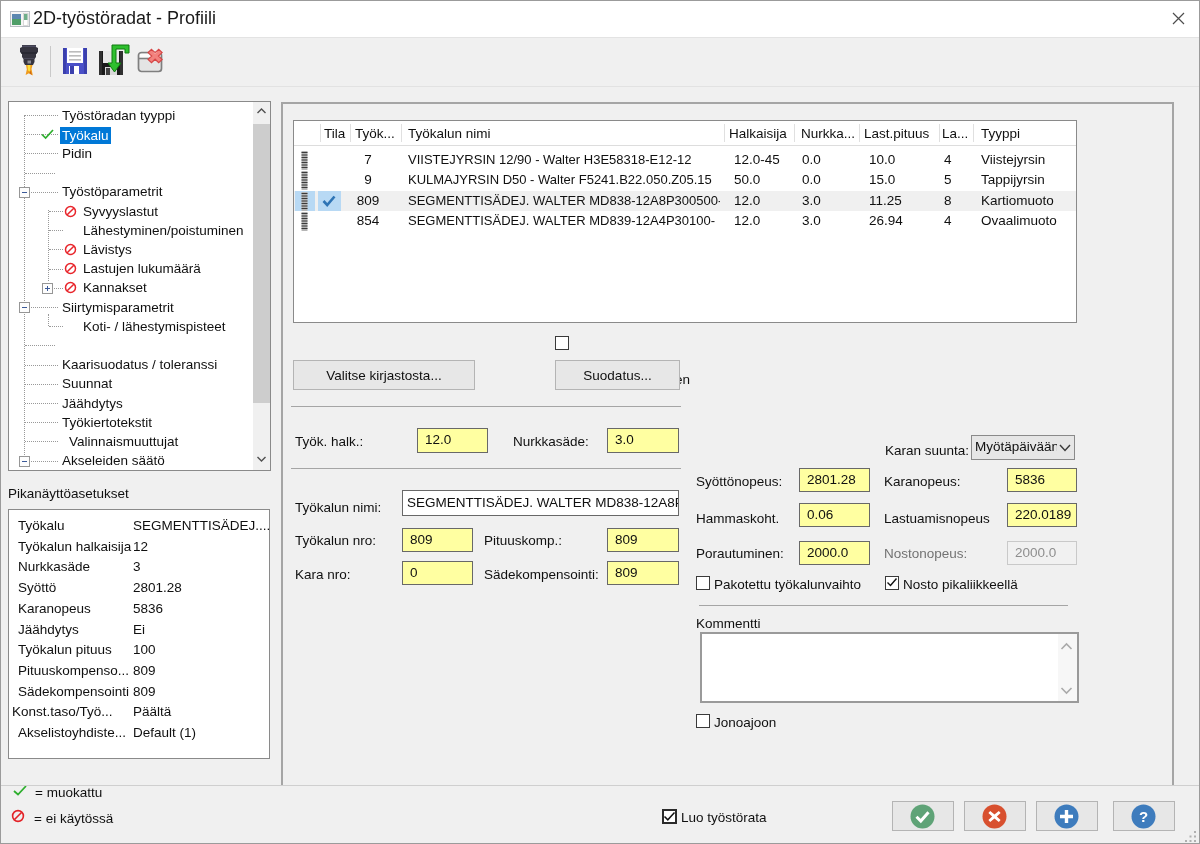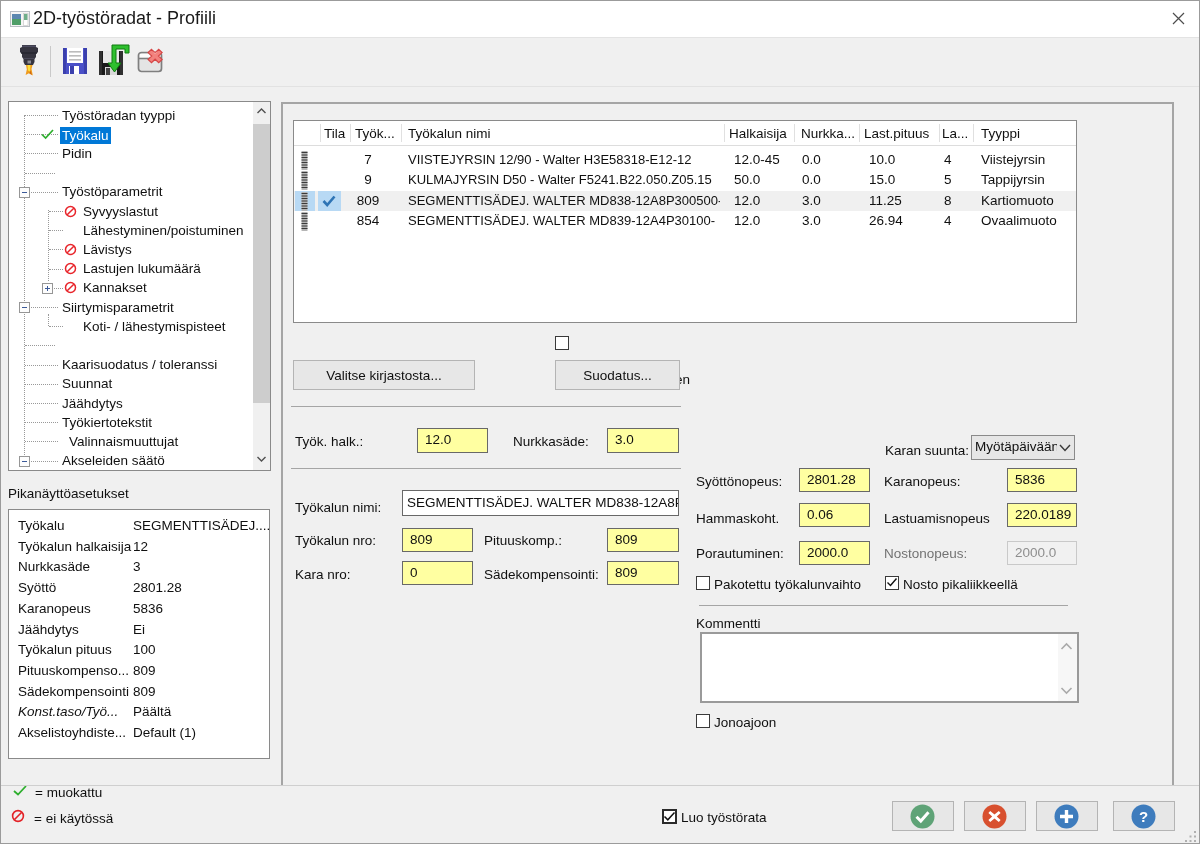--- a/index.html
+++ b/index.html
@@ -173,21 +173,21 @@
     <div class="lbl" style="left:18px;top:600.8px;">Karanopeus</div>
     <div class="lbl" style="left:133px;top:600.8px;">5836</div>
     <div class="lbl" style="left:18px;top:621.5px;">Jäähdytys</div>
     <div class="lbl" style="left:133px;top:621.5px;">Ei</div>
     <div class="lbl" style="left:18px;top:642.2px;">Työkalun pituus</div>
     <div class="lbl" style="left:133px;top:642.2px;">100</div>
     <div class="lbl" style="left:18px;top:662.9px;">Pituuskompenso...</div>
     <div class="lbl" style="left:133px;top:662.9px;">809</div>
     <div class="lbl" style="left:18px;top:683.6px;">Sädekompensointi</div>
     <div class="lbl" style="left:133px;top:683.6px;">809</div>
-    <div class="lbl" style="left:18px;top:704.3px;font-style:italic;">Konst.taso/Työ...</div>
+    <div class="lbl" style="left:12px;top:704.3px;">Konst.taso/Työ...</div>
     <div class="lbl" style="left:133px;top:704.3px;">Päältä</div>
     <div class="lbl" style="left:18px;top:725px;">Akselistoyhdiste...</div>
     <div class="lbl" style="left:133px;top:725px;">Default (1)</div>
   </div>
 
 <svg style="left:13px;top:785px;" width="14" height="11" viewBox="0 0 14 11">
     <path d="M1 6 L5 9.5 L13 1" stroke="#2eaf2e" stroke-width="1.8" fill="none"></path>
   </svg>
 <div class="lbl" style="left:35px;top:785px;">= muokattu</div>
 <svg style="left:11px;top:809px;" width="14" height="14" viewBox="0 0 14 14">

